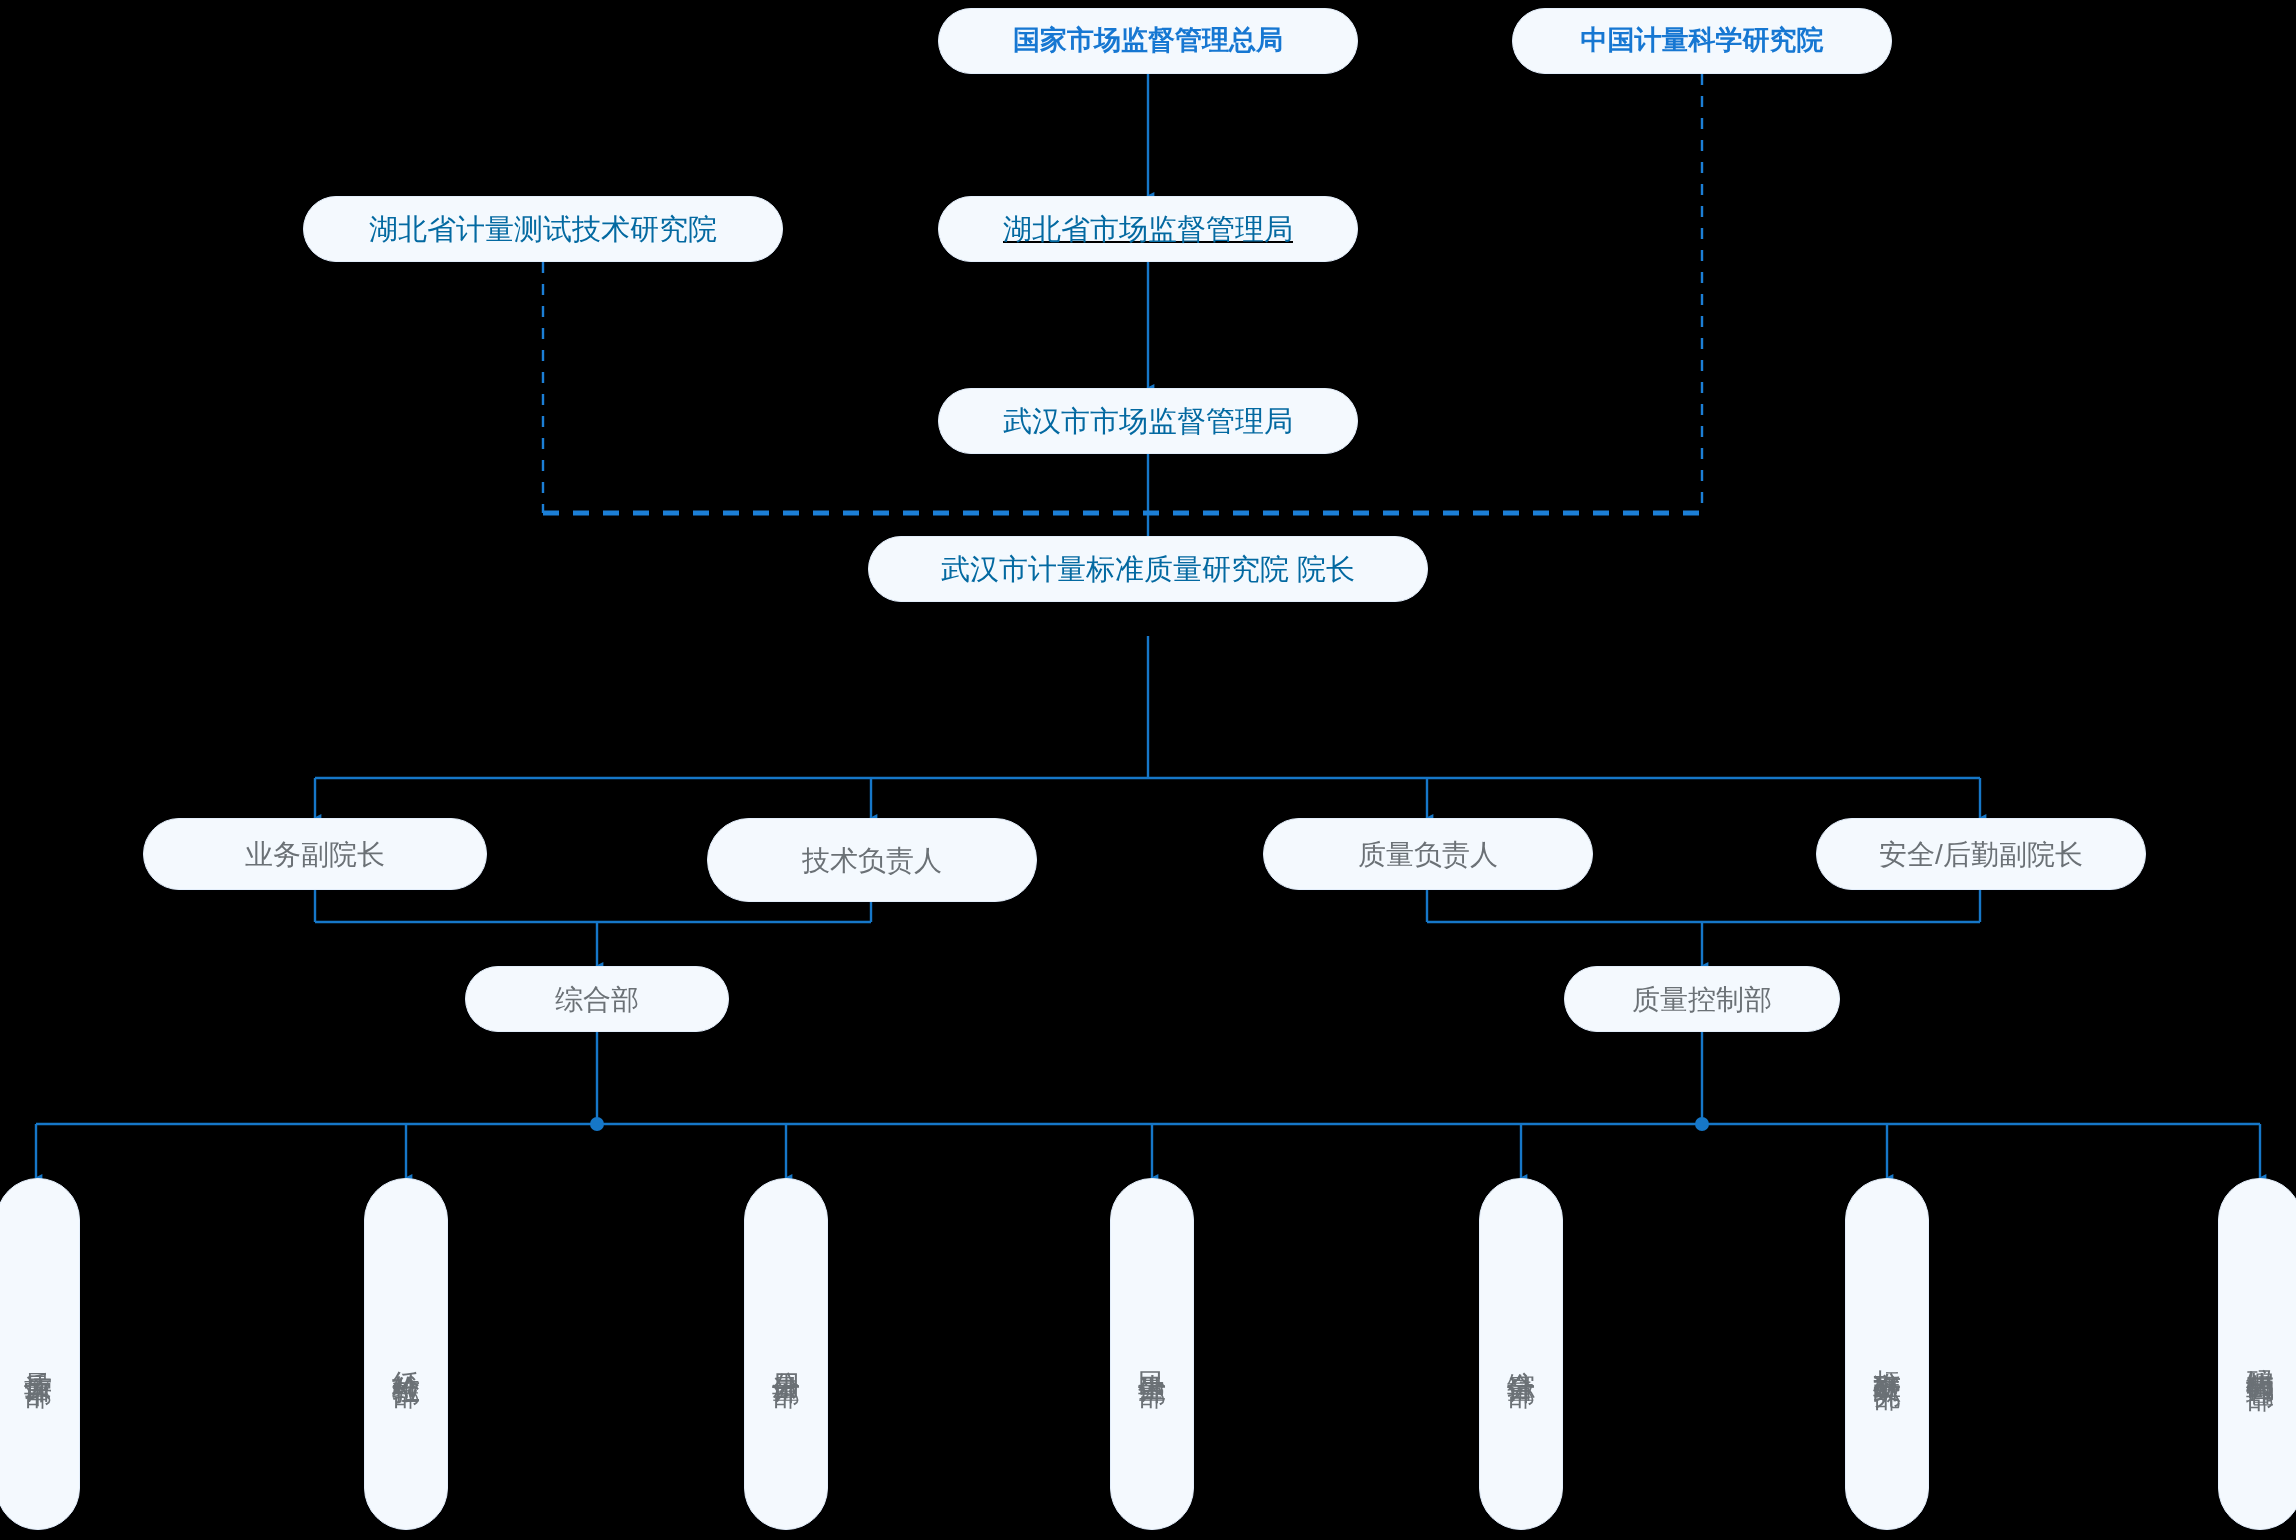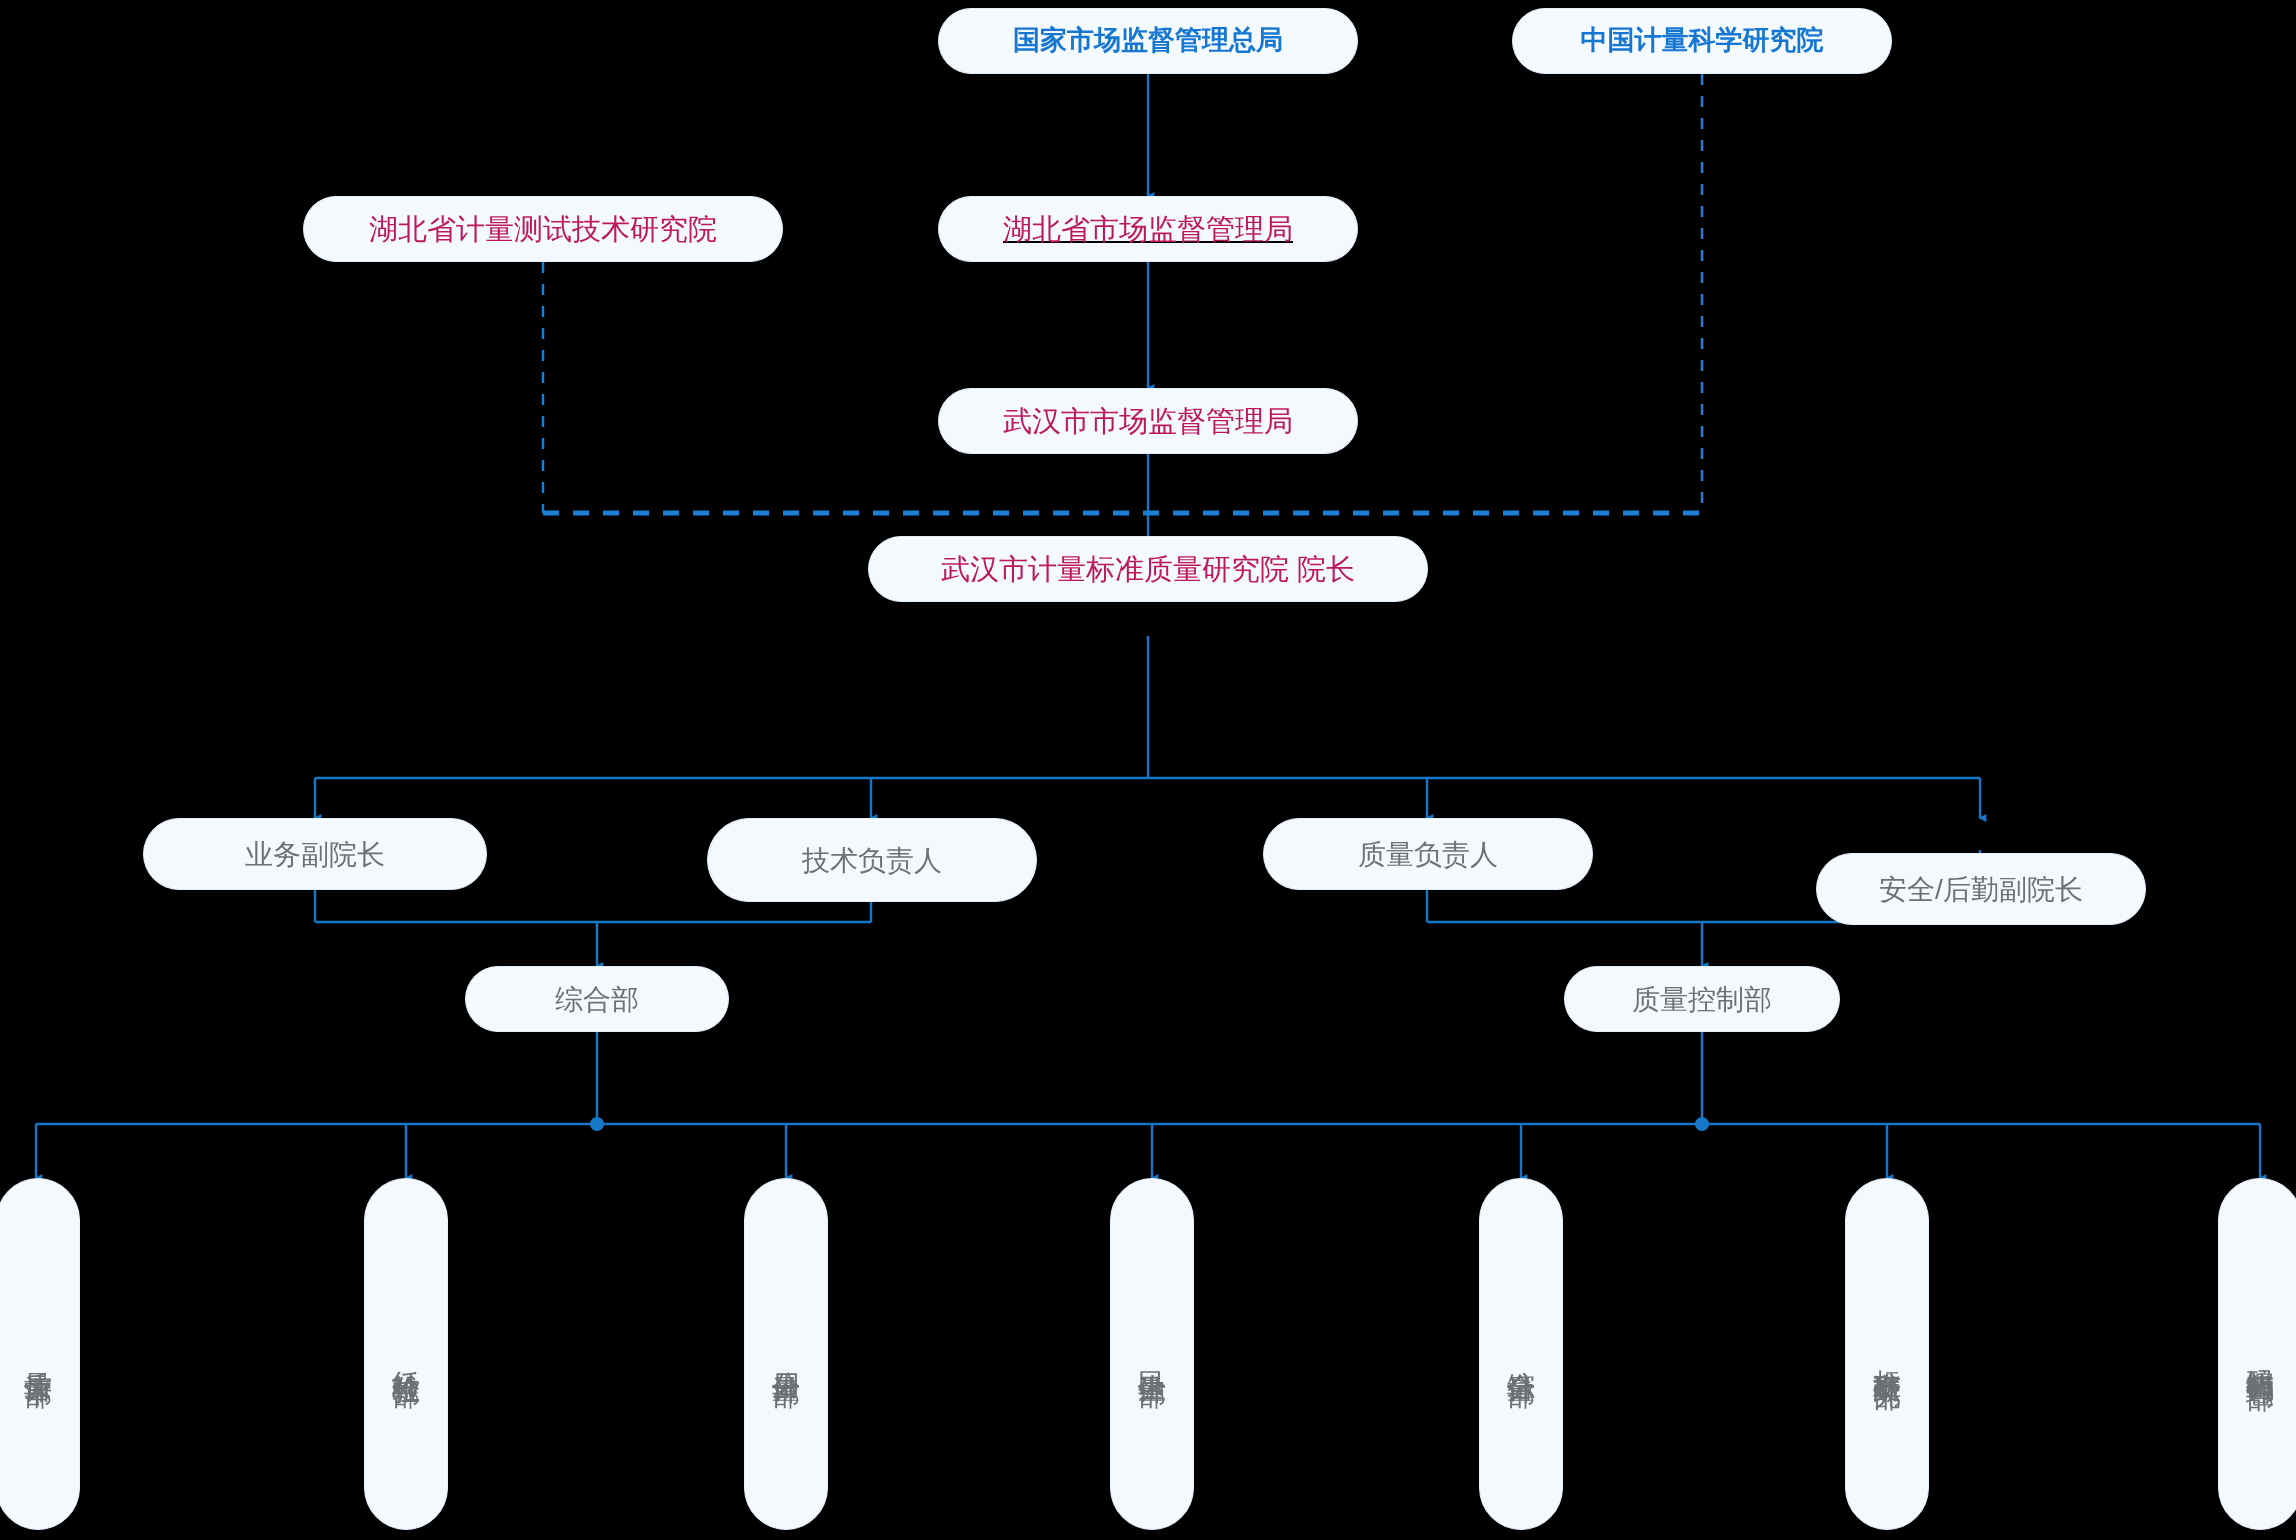--- a/index.html
+++ b/index.html
@@ -50,21 +50,21 @@
     text-orientation: upright;
     letter-spacing: 2px;
     white-space: nowrap;
   }
   
   .t-strong .lbl {
     color: #1677d2;
     font-weight: bold;
   }
   .t-blue .lbl {
-    color: #be185d;
+    color: #0369a1;
     font-weight: normal;
   }
   .t-gray .lbl {
     color: #6b7176;
     font-weight: normal;
   }
   .fs-lg { font-size: 27px; }
   .fs-md { font-size: 29px; }
   .fs-sm { font-size: 28px; }
 </style>
@@ -152,21 +152,21 @@
   </div>
 
   <div class="node h t-gray fs-sm" style="left:707px; top:818px; width:330px; height:84px;">
     <span class="lbl">技术负责人</span>
   </div>
 
   <div class="node h t-gray fs-sm" style="left:1263px; top:818px; width:330px; height:72px;justify-content:center;">
     <span class="lbl">质量负责人</span>
   </div>
 
-  <div class="node h t-gray fs-sm" style="left:1816px; top:818px; width:330px; height:72px;margin-top:35px;">
+  <div class="node h t-gray fs-sm" style="left:1816px; top:818px; width:330px; height:72px;">
     <span class="lbl">安全/后勤副院长</span>
   </div>
 
   <div class="node h t-gray fs-sm" style="left:465px; top:966px; width:264px; height:66px;">
     <span class="lbl">综合部</span>
   </div>
 
   <div class="node h t-gray fs-sm" style="left:1564px; top:966px; width:276px; height:66px;font-family:Liberation Serif, serif;">
     <span class="lbl">质量控制部</span>
   </div>

